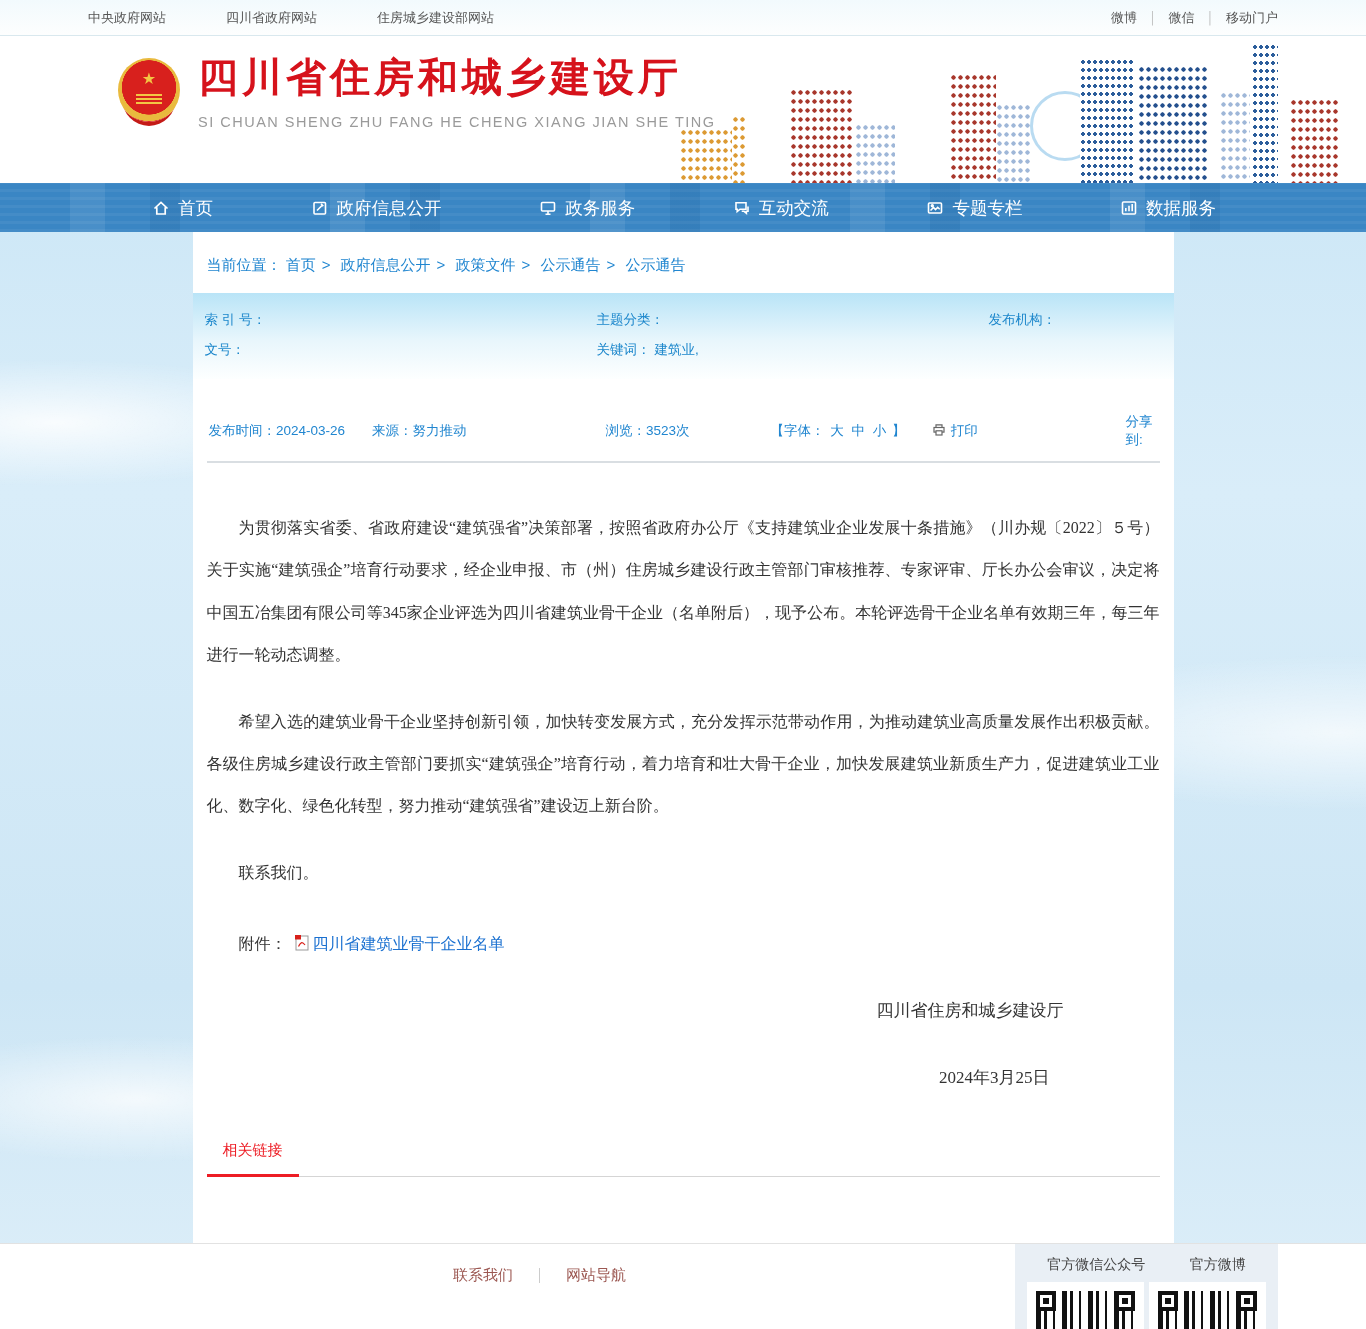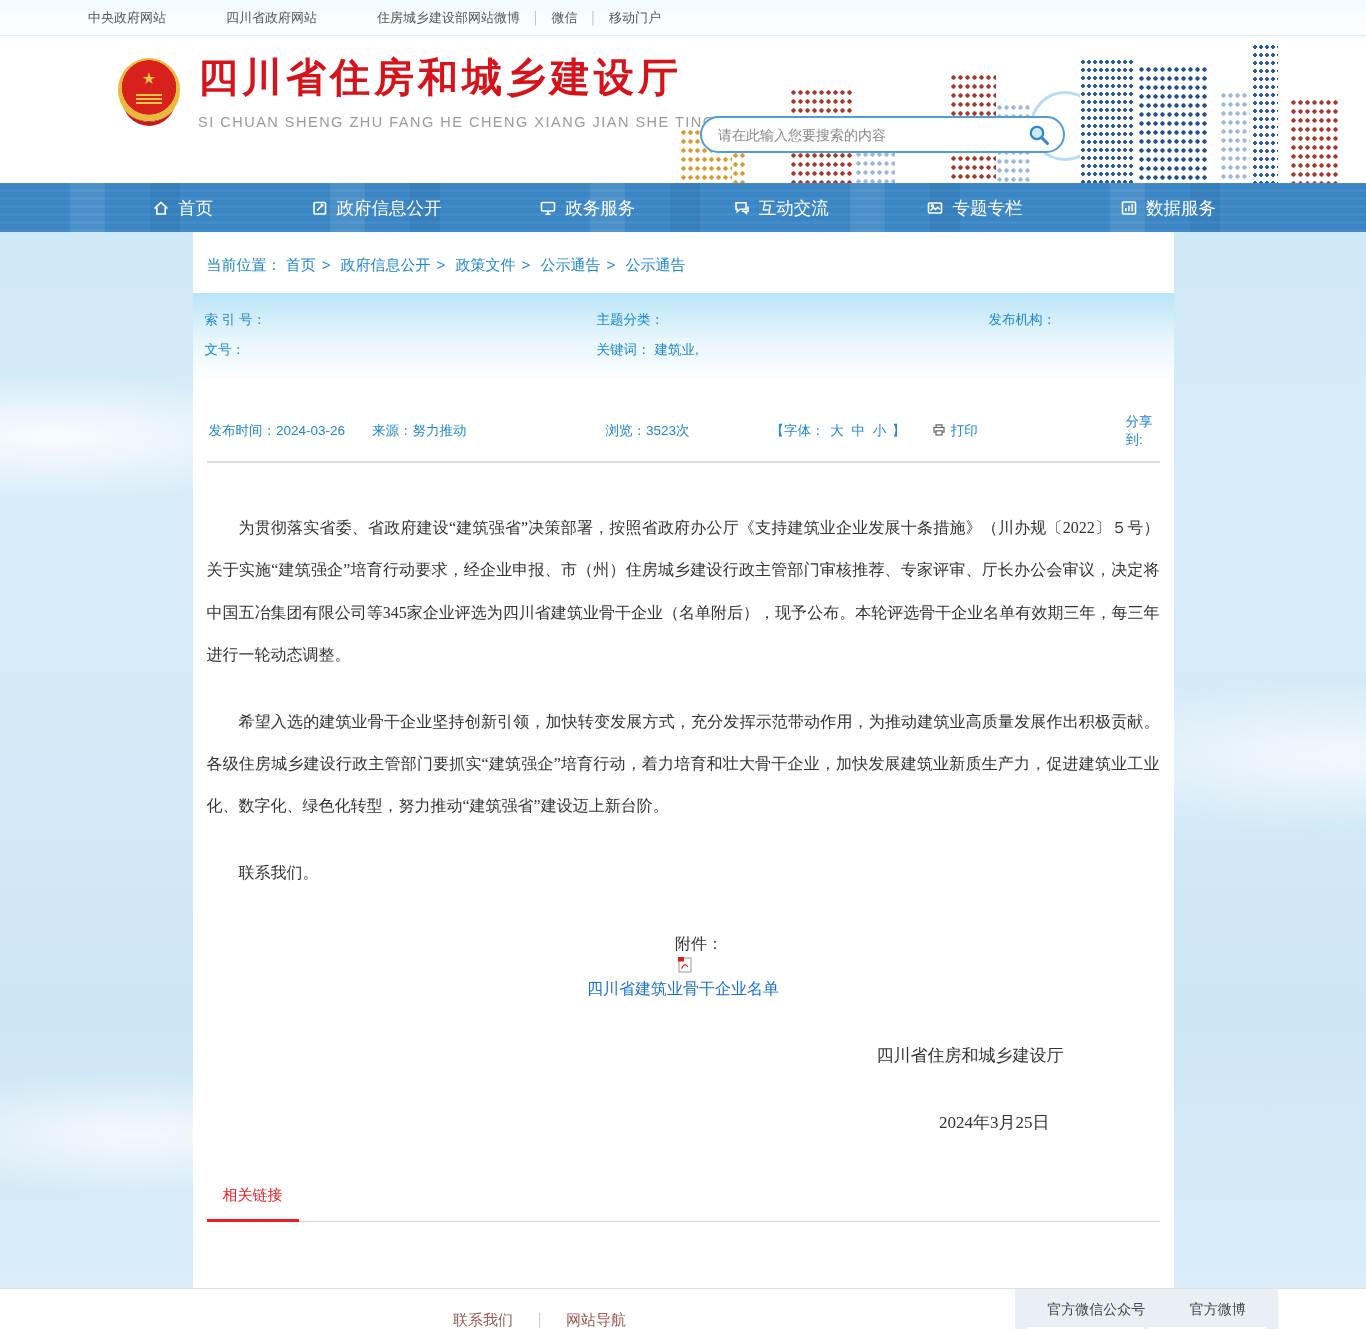--- a/index.html
+++ b/index.html
@@ -7,21 +7,21 @@
   .page { width:1366px; margin:0 auto; min-height:1329px;
     background:
       radial-gradient(ellipse 420px 90px at 4% 30%, rgba(255,255,255,.85), rgba(255,255,255,0) 70%),
       radial-gradient(ellipse 500px 110px at 98% 52%, rgba(255,255,255,.7), rgba(255,255,255,0) 70%),
       radial-gradient(ellipse 380px 90px at 10% 78%, rgba(255,255,255,.75), rgba(255,255,255,0) 70%),
       linear-gradient(180deg,#c6e4f5 0%, #d9edf9 35%, #cde6f5 70%, #e2f1fa 100%);
   }
 
   
   .topbar { height:36px; background:linear-gradient(180deg,#f2fafd,#fdfefe); border-bottom:1px solid #d9e8ee;
-    display:flex; align-items:center; justify-content:flex-start; padding:0 88px; font-size:13px; color:#555; }
+    display:flex; align-items:center; justify-content:space-between; padding:0 88px; font-size:13px; color:#555; }
   .topbar a, .tb-link { color:#555; text-decoration:none; cursor:pointer; }
   .tb-left { display:flex; gap:60px; }
   .tb-right { display:flex; align-items:center; gap:22px;flex-direction:column; }
   .tb-sep { color:#bbb; font-size:12px; }
   .tb-group { display:flex; align-items:center; gap:12px; }
 
   
   .header { height:147px; background:#fff; position:relative; overflow:hidden; }
   .brand { position:absolute; left:118px; top:12px; display:flex; align-items:flex-start; gap:18px; }
   .emblem { width:62px; height:64px; margin-top:10px; border-radius:50%;
@@ -84,21 +84,21 @@
   .meta .m-font { width:195px; } .meta .m-print { display:flex; align-items:center; gap:5px; width:240px; cursor:pointer; }
   .meta .m-share { margin-left:auto; cursor:pointer; }
   .m-font span.fs { cursor:pointer; margin:0 2px; }
 
   .body-text { margin-top:44px; font-family:"Liberation Serif","DejaVu Serif",serif;
     font-size:16px; color:#333; line-height:2.65; text-align:justify; }
   .body-text p { text-indent:2em; margin-bottom:24px; }
   .para-notice { margin-top:18px; }
 
   .attach { margin-top:40px; font-family:"Liberation Serif","DejaVu Serif",serif; font-size:16px; color:#333;
-    display:flex; align-items:center; gap:2px; text-indent:2em;flex-direction:column; }
+    display:flex; align-items:center; gap:2px; text-indent:2em; }
   .attach a { color:#1a70d0; text-decoration:none; cursor:pointer; text-indent:0; }
   .pdf-icon { display:inline-block; margin:0 2px 0 6px; text-indent:0; }
 
   .signature { margin-top:44px; text-align:right; padding-right:96px;
     font-family:"Liberation Serif","DejaVu Serif",serif; font-size:17px; color:#333; }
   .sign-date { margin-top:44px; text-align:right; padding-right:110px;
     font-family:"Liberation Serif","DejaVu Serif",serif; font-size:17px; color:#333; }
 
   .related { margin-top:52px; border-bottom:1px solid #d5d5d5; }
   .related-tab { display:inline-block; color:#ed1c24; font-size:15px; padding:0 16px 14px;
@@ -167,29 +167,20 @@
       <div class="bld w-blue" style="left:790px;width:30px;height:92px;"></div>
       <div class="bld w-steel" style="left:822px;width:26px;height:140px;"></div>
       <div class="bld w-red" style="left:860px;width:48px;height:85px;"></div>
     </div>
     <div class="brand">
       <div class="emblem"></div>
       <div class="brand-text">
         <div class="cn">四川省住房和城乡建设厅</div>
         <div class="py">SI CHUAN SHENG ZHU FANG HE CHENG XIANG JIAN SHE TING</div>
       </div>
-    </div>
-    <div class="searchbox">
-      <input type="text" placeholder="请在此输入您要搜索的内容" style="">
-      <span class="search-btn">
-        <svg viewBox="0 0 24 24" width="24" height="24">
-          <circle cx="10" cy="10" r="6.2" fill="#cfe9fb" stroke="#2f86c8" stroke-width="2.2"></circle>
-          <line x1="15" y1="15" x2="20.5" y2="20.5" stroke="#2f86c8" stroke-width="3" stroke-linecap="round"></line>
-        </svg>
-      </span>
     </div>
   </div>
 
   <div class="nav">
     <div class="nav-inner">
       <a class="nav-item">
         <span>
           <svg width="18" height="18" viewBox="0 0 18 18" fill="none" stroke="#fff" stroke-width="1.7">
             <path d="M2.5 9.5 L9 3.5 L15.5 9.5 M4.8 8.3 V15 H13.2 V8.3"></path>
             </svg>

